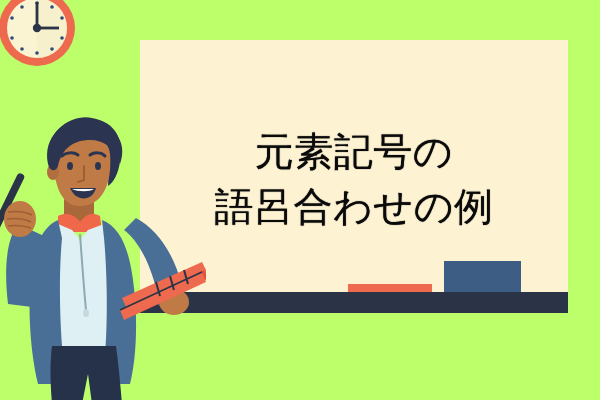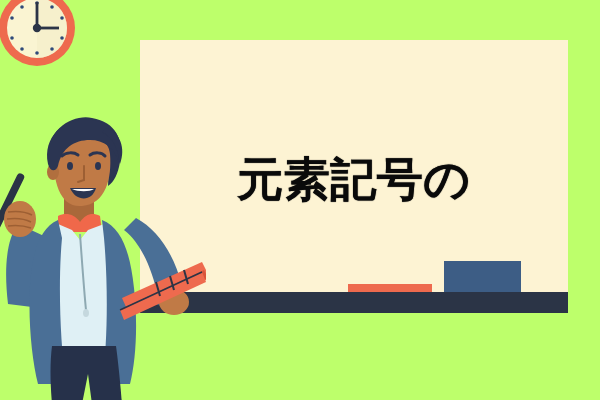--- a/index.html
+++ b/index.html
@@ -35,22 +35,22 @@
     display:flex;
     flex-direction:column;
     align-items:center;
     justify-content:center;
     gap:4px;
     padding-top:26px;
     box-sizing:border-box;
   }
   .board-line{
     color:#0a0a0a;
-    font-weight:bold;
-    font-size:46px;
+    font-weight:normal;
+    font-size:39px;
     line-height:1.30;
     letter-spacing:0.5px;
     white-space:nowrap;
     text-shadow:0 0 1px #0a0a0a;
   }
   
   #ledge{
     position:absolute;
     left:140px;top:292px;
     width:428px;height:21px;
@@ -101,20 +101,21 @@
       <circle cx="25" cy="17" r="1.8" fill="#2f4a7a"></circle>
       <rect x="38.6" y="12" width="2.8" height="27" fill="#2b3446"></rect>
       <rect x="40" y="36.6" width="22" height="2.8" fill="#2b3446"></rect>
       <circle cx="40" cy="38" r="4.2" fill="#2b3446"></circle>
     </svg>
   </div>
 
   <div id="whiteboard">
     <div id="board-text">
       <div class="board-line">元素記号の</div>
+      <div class="board-line">語呂合わせの例</div>
     </div>
   </div>
 
   <div id="eraser"></div>
   <div id="blue-book"></div>
   <div id="ledge"></div>
 
   <div id="teacher">
     <svg viewBox="0 0 210 292" width="210" height="292">
 

